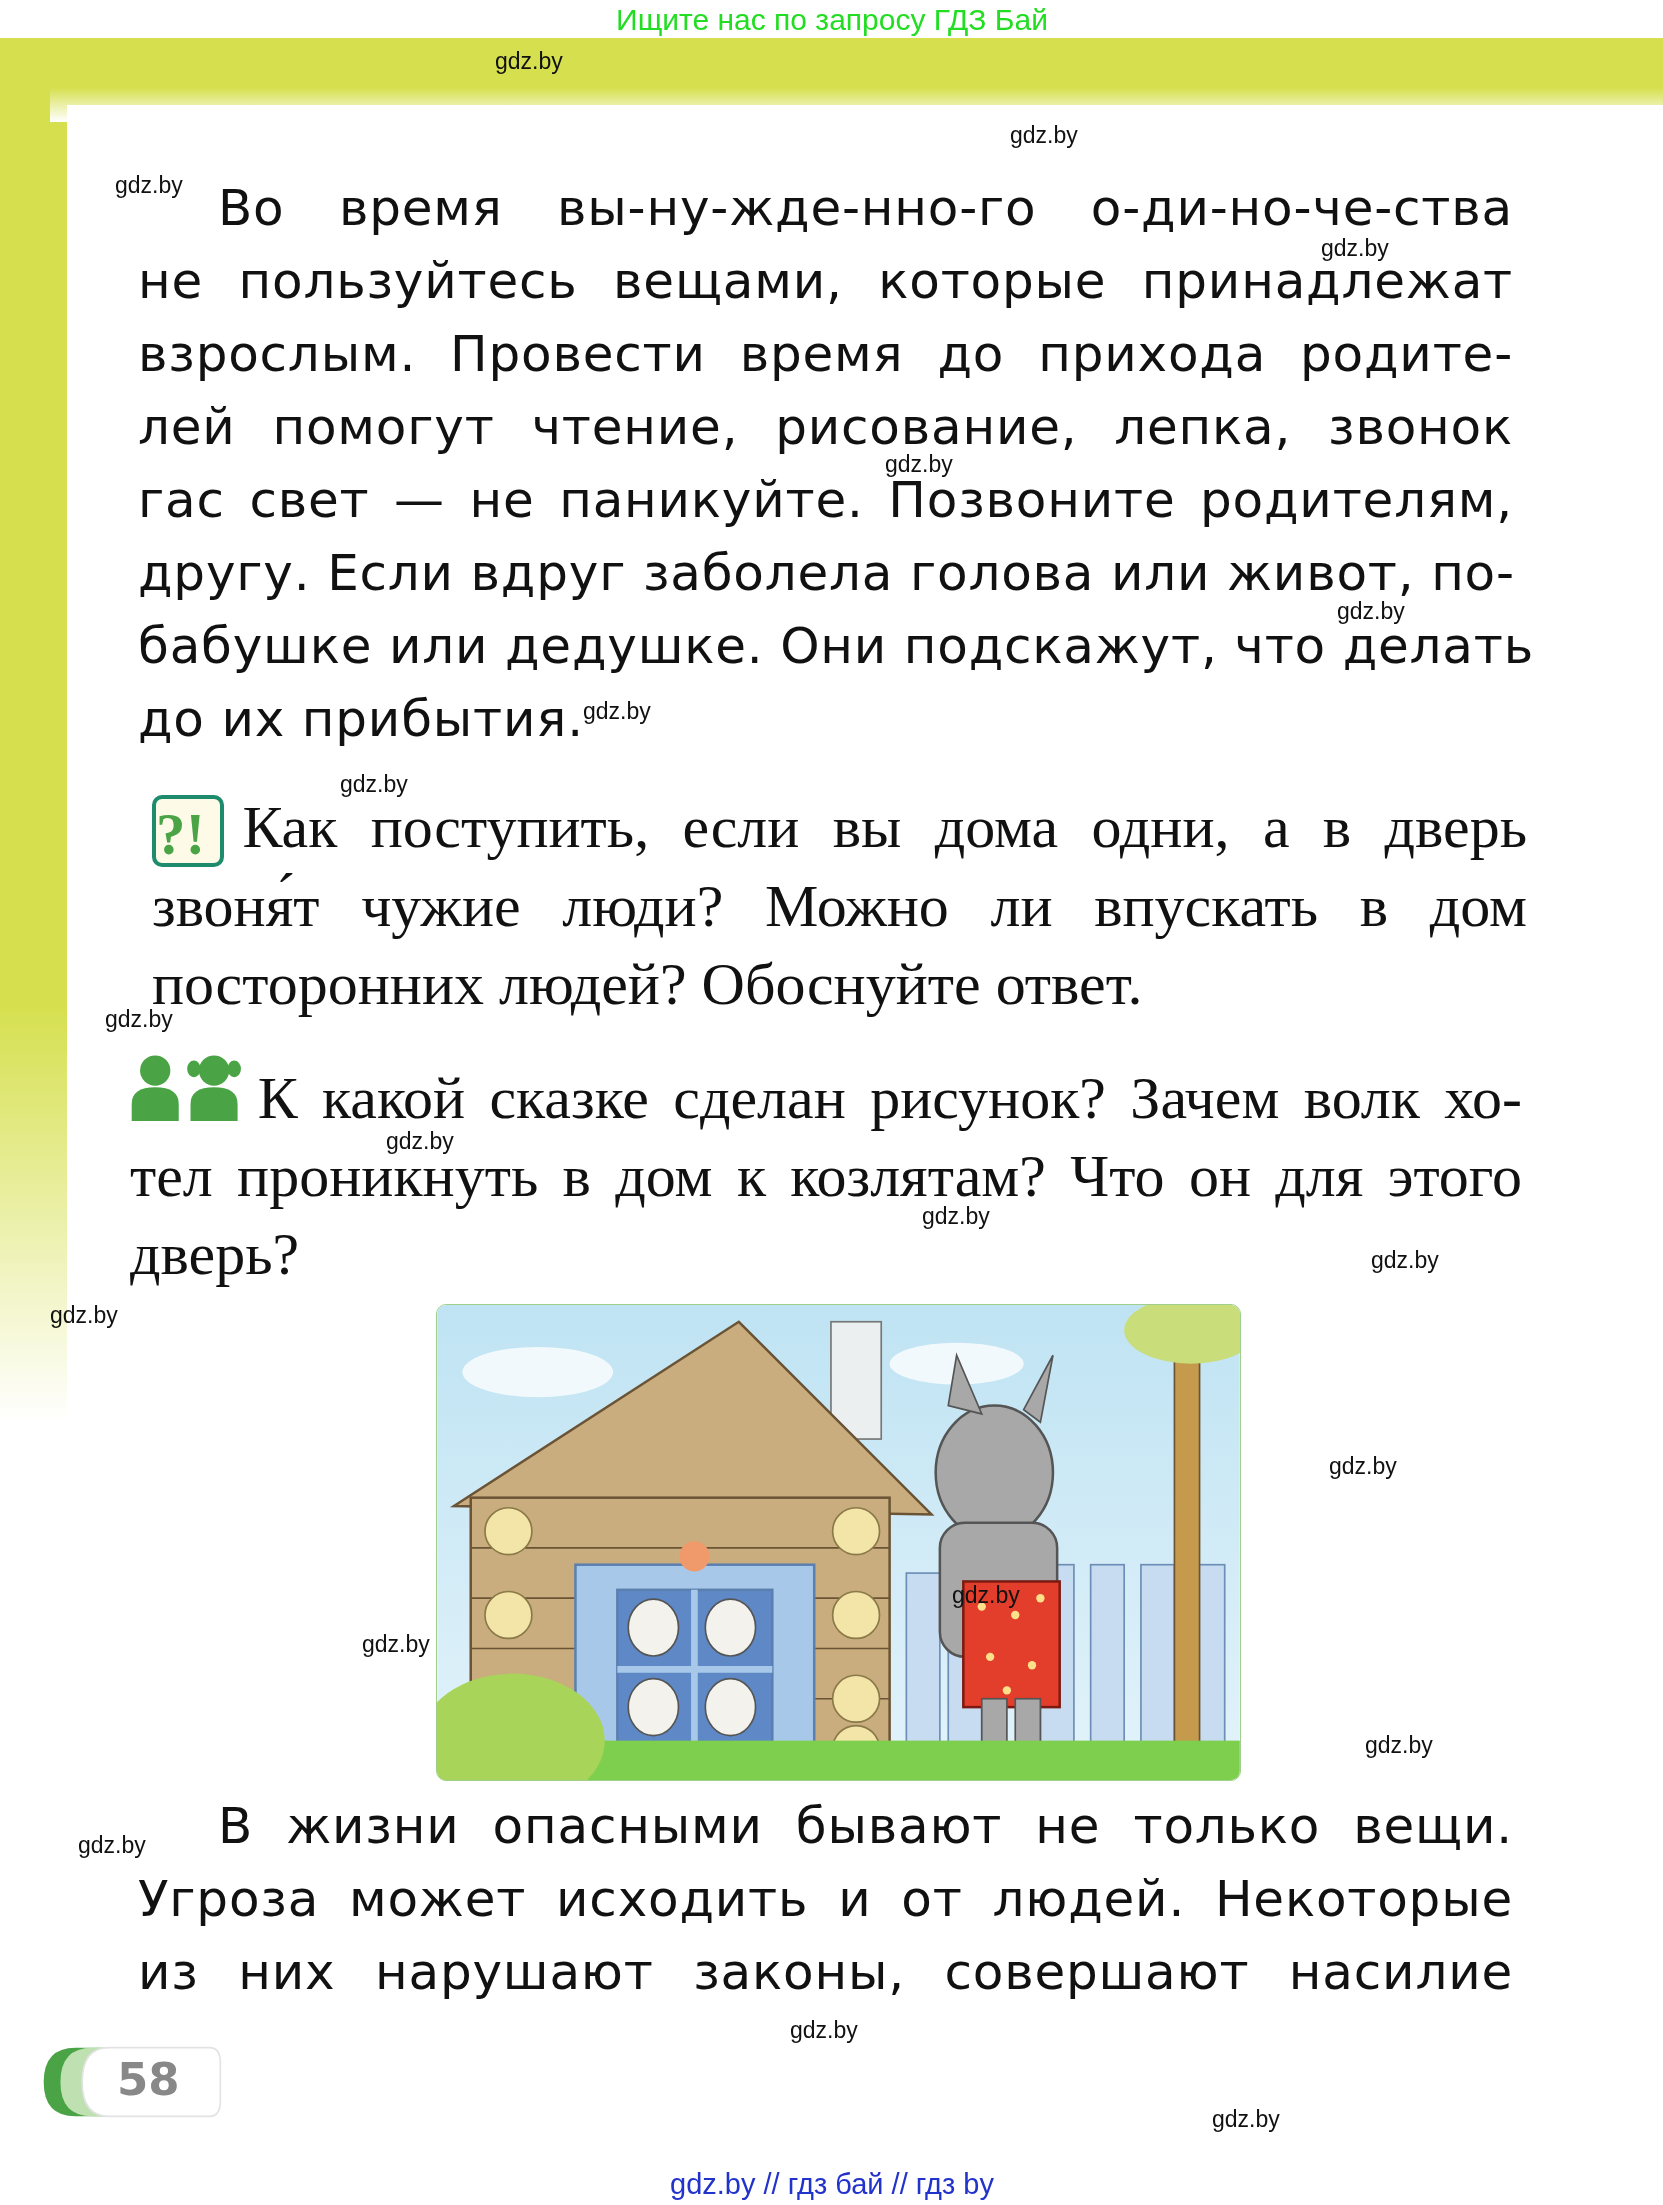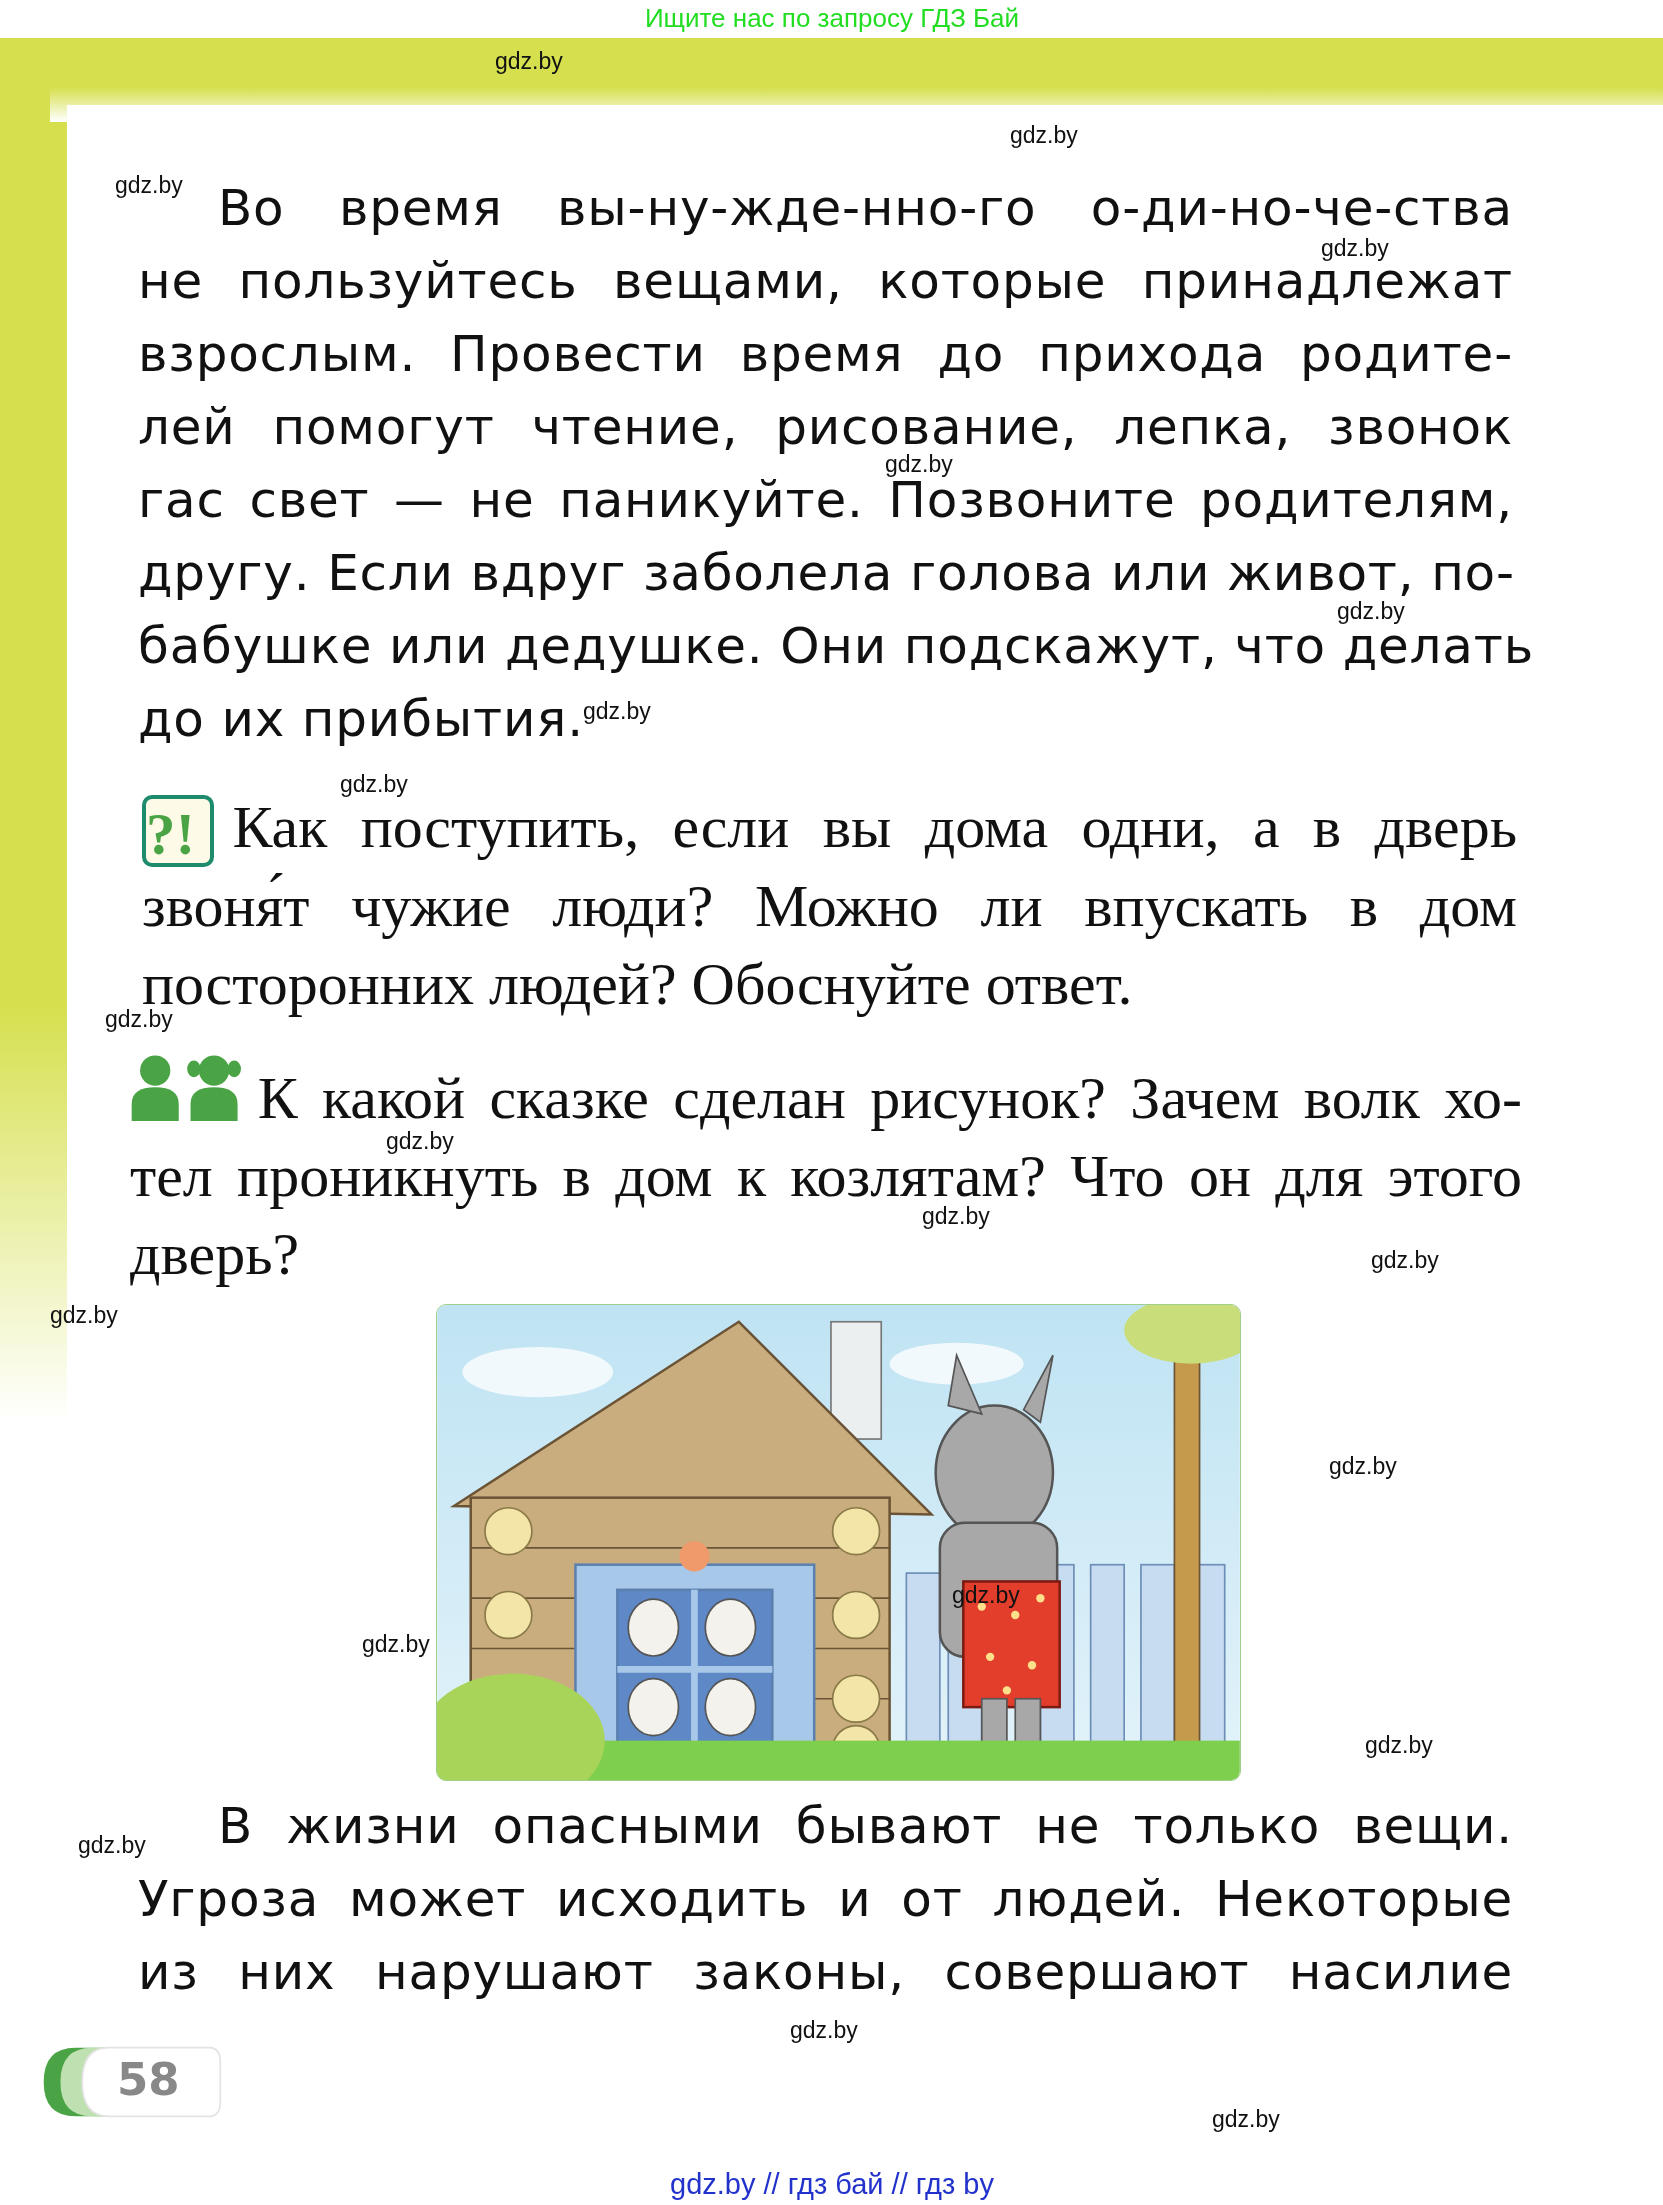--- a/index.html
+++ b/index.html
@@ -1,27 +1,27 @@
 <!DOCTYPE html>
 <html style="font-size:13.4px"><head>
 <meta charset="utf-8">
 <style>
   html,body{margin:0;padding:0;}
   body{width:1664px;height:2205px;position:relative;background:#fff;overflow:hidden;font-family:"DejaVu Sans",sans-serif;}
-  .topnote{position:absolute;top:3.4px;left:0;width:1664px;text-align:center;color:#22dd22;font-family:"Liberation Sans",sans-serif;font-size:26px;}
+  .topnote{position:absolute;top:3.4px;left:0;width:1664px;text-align:center;color:#22dd22;font-family:"Liberation Sans",sans-serif;font-size:30px;}
   .band{position:absolute;top:38px;left:0;width:1664px;height:75px;background:#d6e04f;}
   .band-fade{position:absolute;top:88px;left:50px;width:1613px;height:34px;background:linear-gradient(#d6e04f,#fff);}
   .strip{position:absolute;top:38px;left:0;width:67px;height:1384px;background:linear-gradient(#d6e04f 0%,#d6e04f 70%,#fff 100%);}
   .sheet{position:absolute;top:105px;left:67px;width:1597px;height:2100px;background:#fff;}
   .wm{position:absolute;font-family:"Liberation Sans",sans-serif;font-size:23px;color:#111;}
   .para{position:absolute;left:138px;width:1375px;font-family:"DejaVu Sans",sans-serif;font-size:50px;line-height:73px;color:#111;text-align:justify;letter-spacing:0.8px;}
   .para .line{display:block;text-align-last:justify;white-space:nowrap;}
   .para .line.last{text-align-last:left;}
   .indent{padding-left:80px;}
-  .q{position:absolute;left:142px;width:1375px;font-family:"Liberation Serif",serif;font-size:60px;line-height:78px;color:#111;}
+  .q{position:absolute;left:152px;width:1375px;font-family:"Liberation Serif",serif;font-size:60px;line-height:78px;color:#111;}
   .q .line{display:block;text-align:justify;text-align-last:justify;white-space:nowrap;}
   .q .line.last{text-align-last:left;}
   .qicon{display:inline-block;width:72px;height:72px;border:4.2px solid #1e8c6c;border-radius:10px;background:#fdfbe8;color:#4aa446;font-family:"Liberation Serif",serif;font-weight:bold;font-size:59px;line-height:70px;text-align:center;vertical-align:-6.7px;margin-right:18.4px;box-sizing:border-box;}
   .group-icon{display:inline-block;width:116px;height:69px;vertical-align:-3.4px;margin-right:11.7px;}
   .illus{position:absolute;left:436px;top:1304px;width:803px;height:475px;border-radius:10px;overflow:hidden;border:1.7px solid #9fcf8a;}
   .pagebadge{position:absolute;left:42px;top:2046px;width:180px;height:72px;}
   .footer{position:absolute;top:2168px;left:0;width:1664px;text-align:center;color:#2233cc;font-family:"Liberation Sans",sans-serif;font-size:29px;}
 </style>
 </head>
 <body>

